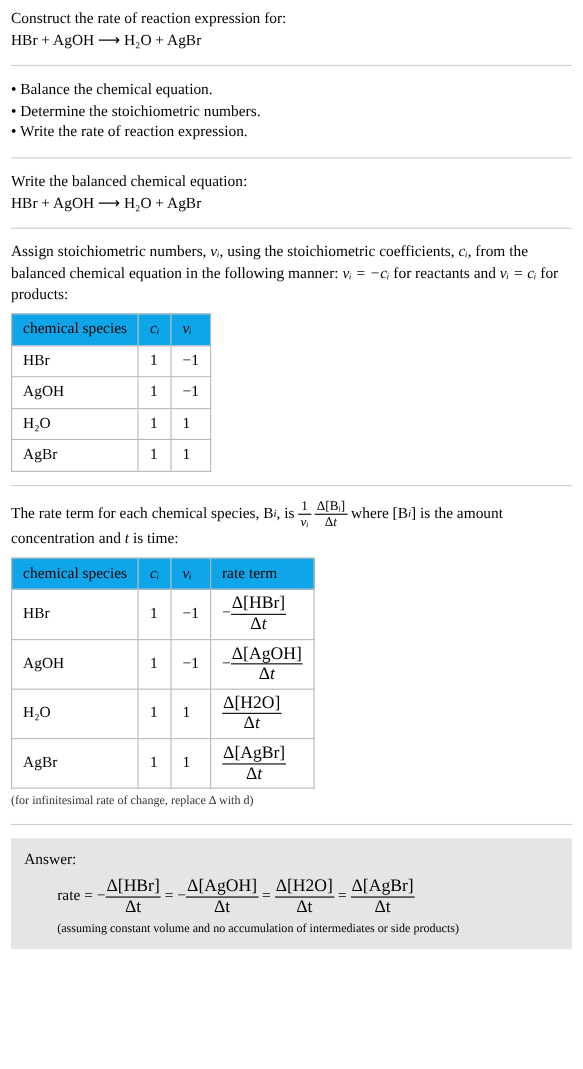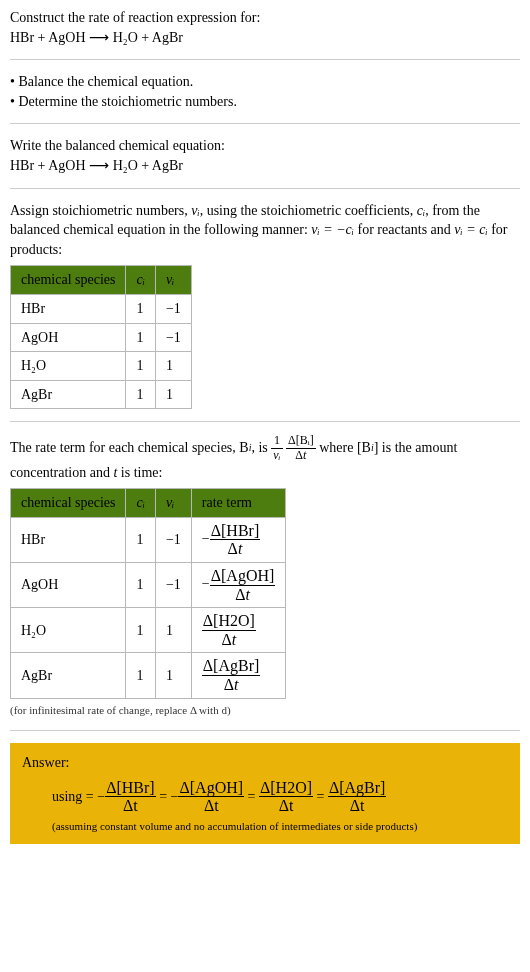--- a/index.html
+++ b/index.html
@@ -29,21 +29,21 @@
   margin-top: 6px;
 }
 table.data td, table.data th {
   border: 1px solid #b8b8b8;
   padding: 4px 10px;
   text-align: left;
   font-weight: normal;
   font-family: Georgia, serif;
 }
 table.data th {
-  background: #4d7c0f;
+  background: #0ea5e9;
 }
 .frac {
   display: inline-block;
   vertical-align: middle;
   text-align: center;
   font-size: 12px;
 }
 .frac .num {
   display: block;
   border-bottom: 1px solid #000;
@@ -71,21 +71,21 @@
   display: block;
   padding: 0 1px;
   line-height: 1.1;
 }
 .note {
   font-size: 11px;
   color: #333;
   margin-top: 4px;
 }
 .answer-box {
-  background: #eab308;
+  background: #e5e5e5;
   padding: 10px 12px;
   margin-top: 6px;
 }
 .answer-box .label {
   margin-bottom: 6px;
 }
 .answer-box .rate {
   padding-left: 30px;
 }
 .answer-box .assume {
@@ -111,20 +111,21 @@
   <div>Construct the rate of reaction expression for:</div>
   <div class="equation">HBr + AgOH  ⟶  H₂O + AgBr</div>
 </div>
 
 <hr>
 
 <div>
   <ul class="plan">
     <li>Balance the chemical equation.</li>
     <li>Determine the stoichiometric numbers.</li>
+    <li>Write the rate of reaction expression.</li>
   </ul>
 </div>
 
 <hr>
 
 <div>
   <div>Write the balanced chemical equation:</div>
   <div class="equation">HBr + AgOH  ⟶  H₂O + AgBr</div>
 </div>
 
@@ -208,21 +209,21 @@
     </table>
   <div class="note">(for infinitesimal rate of change, replace Δ with d)</div>
 </div>
 
 <hr>
 
 <div>
   <div class="answer-box">
     <div class="label">Answer:</div>
     <div class="rate">
-      <span class="inline-mid">using = </span>
+      <span class="inline-mid">rate = </span>
       <span class="inline-mid">−</span><span class="smallfrac inline-mid"><span class="num">Δ[HBr]</span><span class="den">Δt</span></span>
       <span class="inline-mid"> = </span>
       <span class="inline-mid">−</span><span class="smallfrac inline-mid"><span class="num">Δ[AgOH]</span><span class="den">Δt</span></span>
       <span class="inline-mid"> = </span>
       <span class="inline-mid"></span><span class="smallfrac inline-mid"><span class="num">Δ[H2O]</span><span class="den">Δt</span></span>
       <span class="inline-mid"> = </span>
       <span class="inline-mid"></span><span class="smallfrac inline-mid"><span class="num">Δ[AgBr]</span><span class="den">Δt</span></span>
     </div>
     <div class="assume">(assuming constant volume and no accumulation of intermediates or side products)</div>
   </div>

